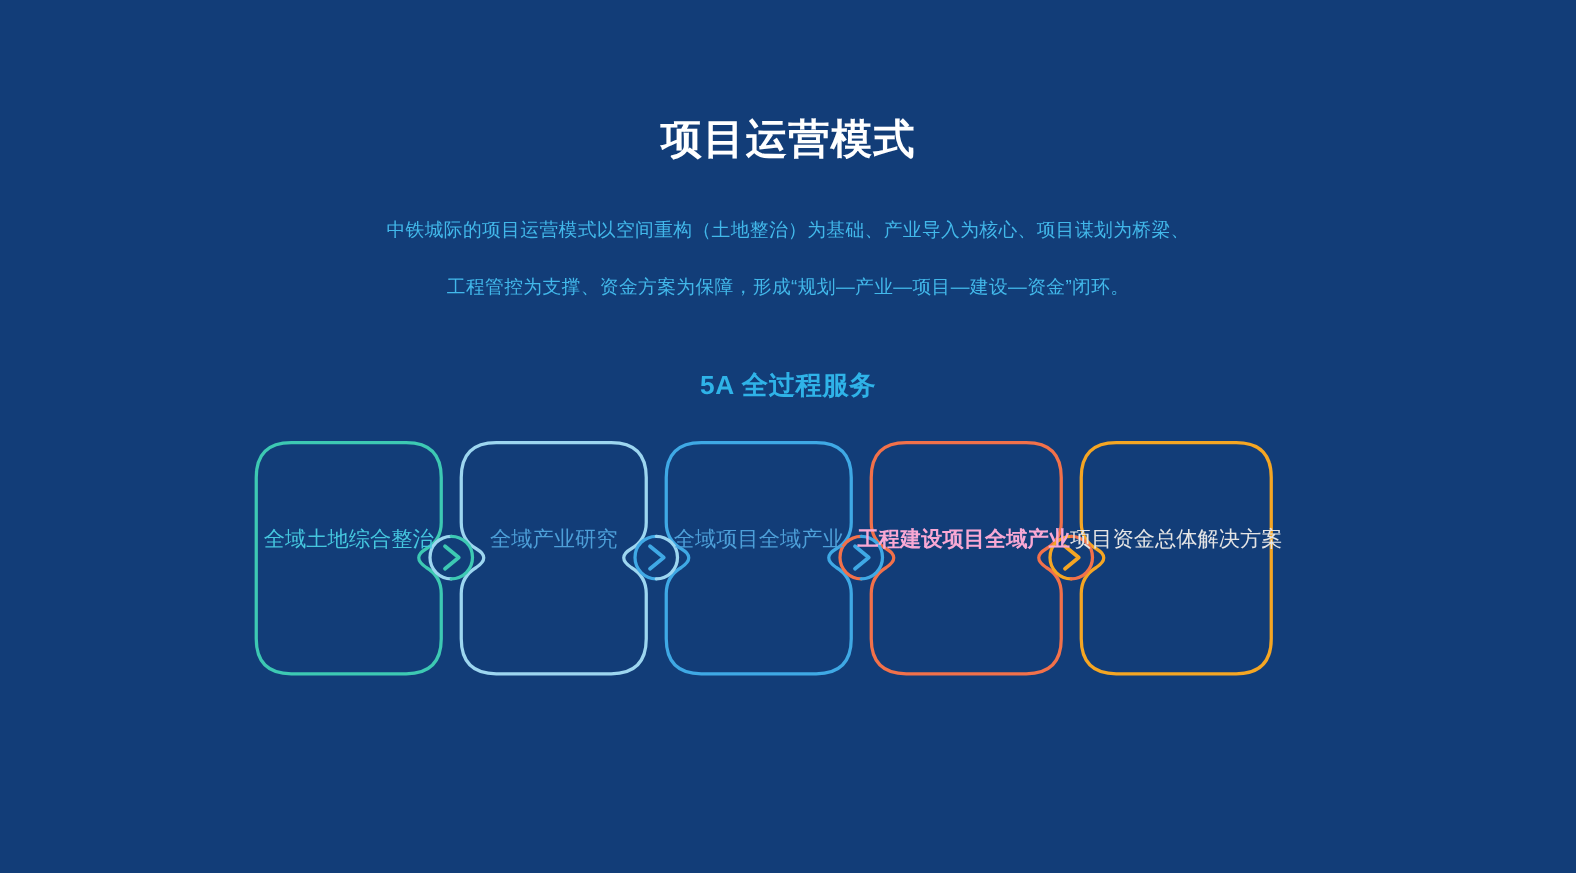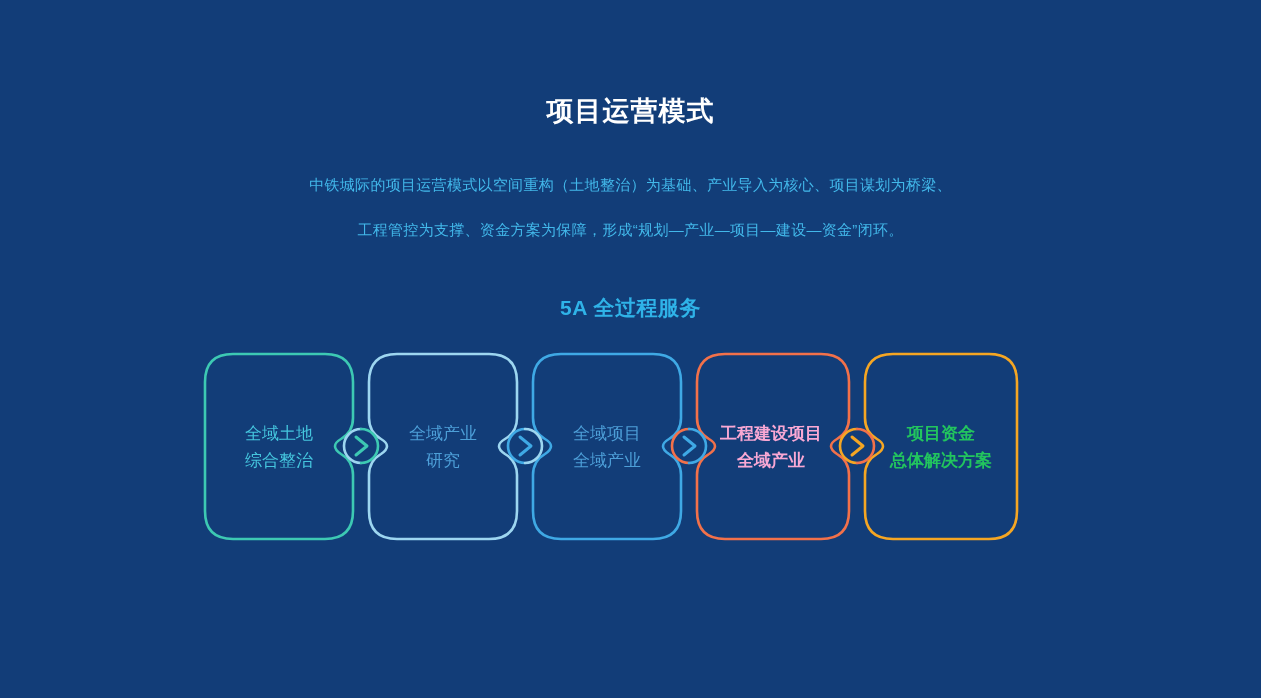--- a/index.html
+++ b/index.html
@@ -23,21 +23,21 @@
   }
 
   
   .page-title {
     position: absolute;
     top: 92px;
     left: 0;
     width: 1261px;
     text-align: center;
     color: #ffffff;
-    font-size: 27px;
+    font-size: 33px;
     font-weight: bold;
     letter-spacing: 1px;
     line-height: 38px;
   }
 
   
   .intro {
     position: absolute;
     top: 162px;
     left: 110px;
@@ -82,38 +82,38 @@
 
   .flow-labels {
     position: absolute;
     left: 0;
     top: 0;
     width: 836px;
     height: 205px;
   }
   .node-label {
     position: absolute;
-    top: 60px;
+    top: 44px;
     height: 86px;
     display: flex;
-    flex-direction: column;
+    flex-direction: row;
     align-items: center;
     justify-content: center;
     text-align: center;
     font-size: 17px;
     line-height: 27px;
     white-space: nowrap;
   }
   .node-label .l1, .node-label .l2 { display: block; }
 
   .node-label.n0 { left: 4px;   width: 160px; color: #45c6de; }
   .node-label.n1 { left: 168px; width: 160px; color: #4d9fd8; }
   .node-label.n2 { left: 332px; width: 160px; color: #4d9fd8; }
   .node-label.n3 { left: 492px; width: 168px; color: #f9a8d4; font-weight: bold; }
-  .node-label.n4 { left: 660px; width: 172px; color: #22c55e; font-weight: bold; }
+  .node-label.n4 { left: 660px; width: 172px; color: #e5e5e5; font-weight: normal; }
 </style>
 </head>
 <body>
 
 <div class="slide">
 
   <div class="page-title">项目运营模式</div>
 
   <div class="intro">
     <span class="line">中铁城际的项目运营模式以空间重构（土地整治）为基础、产业导入为核心、项目谋划为桥梁、</span>

